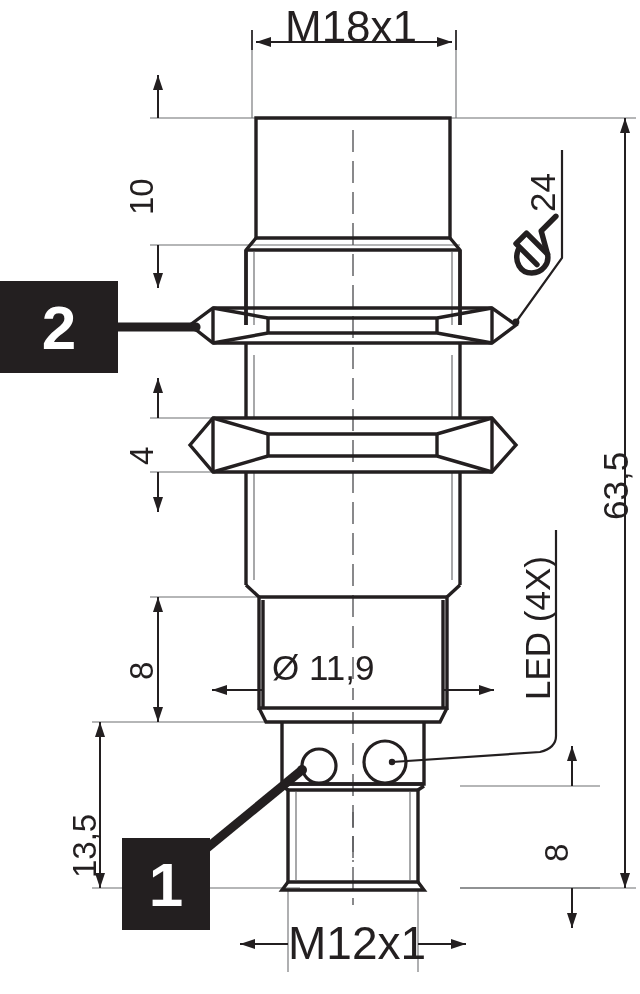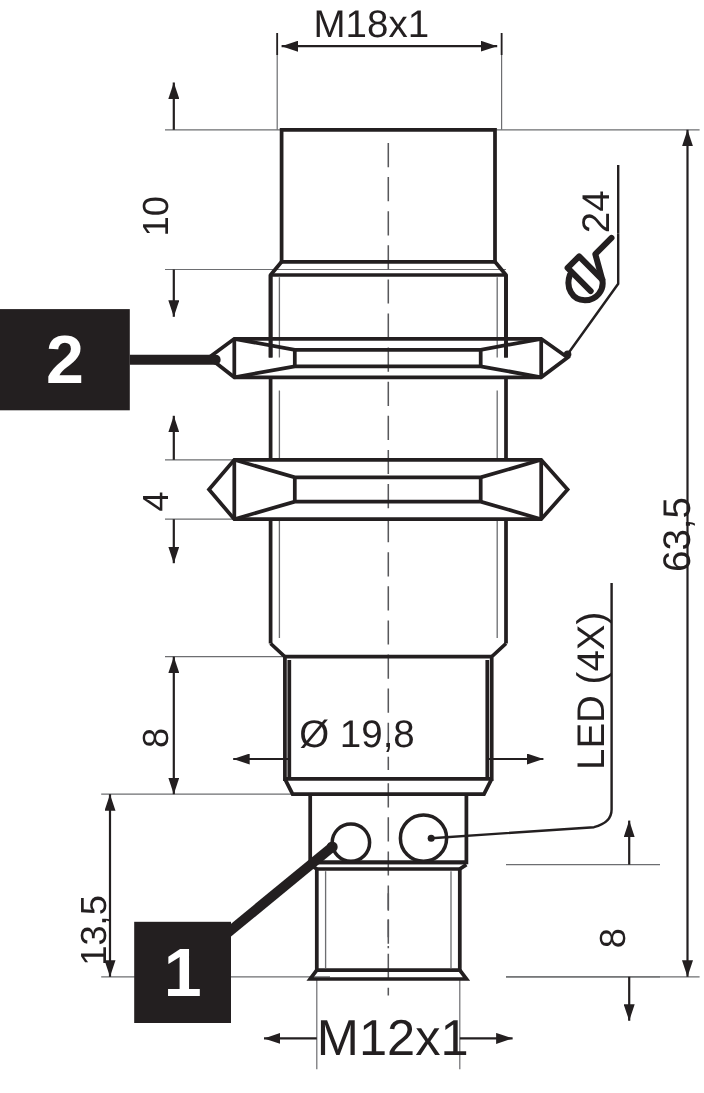--- a/index.html
+++ b/index.html
@@ -193,35 +193,35 @@
     <line x1="556" y1="530" x2="556" y2="700"></line>
   </g>
 
   <g transform="translate(516,252) rotate(-90) scale(1.05)">
     <path d="M2 2 C-9 -2 -20 4 -20 15 C-20 25 -11 32 -2 30 L20 24 L34 38" fill="none" stroke="#231f20" stroke-width="5.2" stroke-linecap="round" stroke-linejoin="round"></path>
     <path d="M-2 30 L18 10 L8 0 L-12 20" fill="none" stroke="#231f20" stroke-width="5.2" stroke-linecap="round" stroke-linejoin="round"></path>
   </g>
 
 </svg>
 
-<div class="txt" style="left:285px;top:5px;font-size:35px;">M18x1</div>
+<div class="txt" style="left:285px;top:5px;font-size:44px;">M18x1</div>
 
 <div class="txt rot90" style="left:125px;top:215px;font-size:33px;">10</div>
 
 <div class="txt rot90" style="left:125px;top:465px;font-size:33px;">4</div>
 
 <div class="txt rot90" style="left:125px;top:680px;font-size:33px;">8</div>
 
 <div class="txt rot90" style="left:68px;top:878px;font-size:33px;">13,5</div>
 
 <div class="txt rot90" style="left:598px;top:520px;font-size:35px;">63,5</div>
 
 <div class="txt rot90" style="left:540px;top:862px;font-size:33px;">8</div>
 
-<div class="txt" style="left:272px;top:650px;font-size:35px;">Ø 19,8</div>
+<div class="txt" style="left:272px;top:650px;font-size:35px;">Ø 11,9</div>
 
 <div class="txt" style="left:288px;top:920px;font-size:46px;">M12x1</div>
 
 <div class="txt rot90" style="left:525px;top:212px;font-size:35px;">24</div>
 
 <div class="txt rot90" style="left:520px;top:700px;font-size:35px;">LED (4X)</div>
 
 <div class="callout" style="left:0px;top:281px;width:118px;height:92px;font-size:62px;">
   <span>2</span>
 </div>

